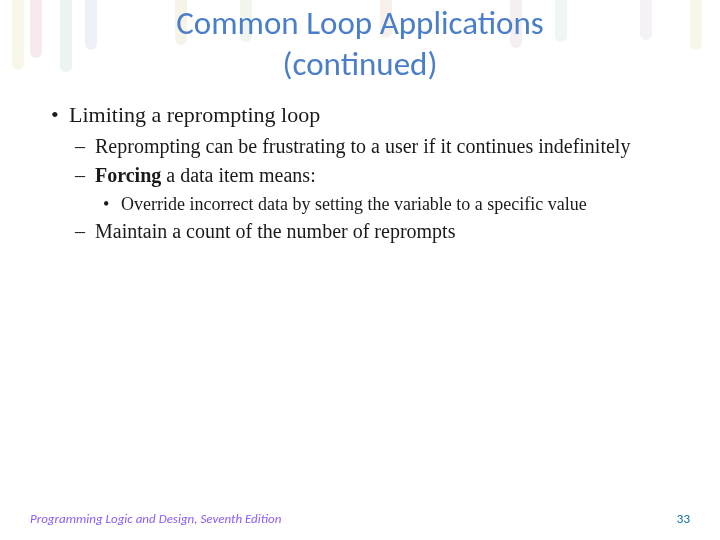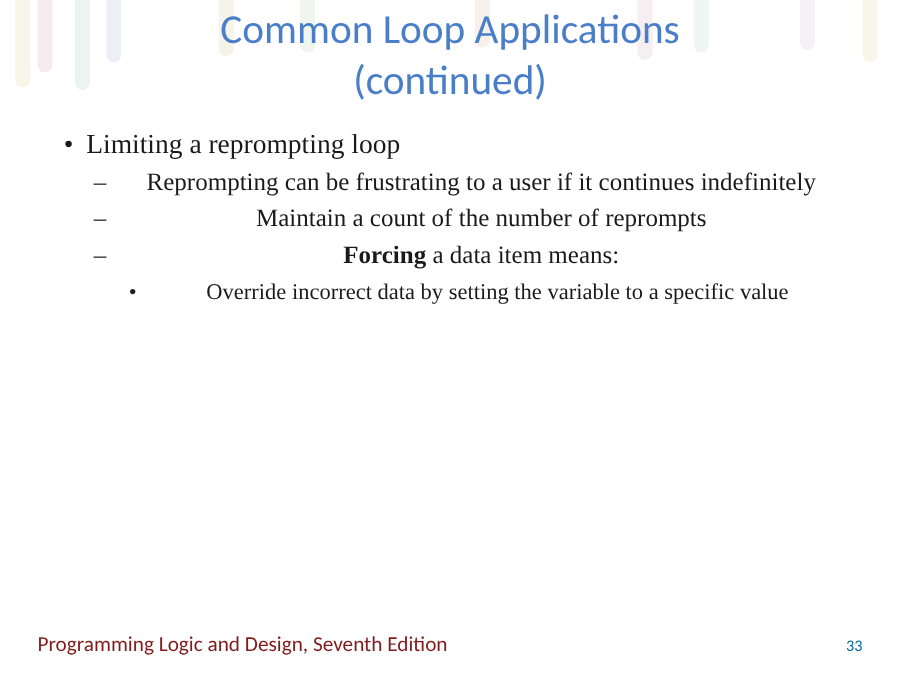--- a/index.html
+++ b/index.html
@@ -78,21 +78,20 @@
     .level2 {
       margin-top: 4px;
     }
     .level2 > li {
       position: relative;
       padding-left: 26px;
       font-size: 20px;
       color: #1a1a1a;
       line-height: 1.35;
       margin-bottom: 2px;
-      text-align: center;
     }
     .level2 > li::before {
       content: "–";
       position: absolute;
       left: 6px;
       top: 0;
       color: #1a1a1a;
     }
     .level3 {
       margin-top: 3px;
@@ -120,22 +119,23 @@
       bottom: 14px;
       left: 0;
       width: 100%;
       padding: 0 30px;
       display: flex;
       justify-content: space-between;
       align-items: baseline;
       font-family: Calibri, Arial, sans-serif;
     }
     .footer-text {
-      font-size: 17px;
-      color: #7f1d1d;
+      font-size: 13px;
+      font-style: italic;
+      color: #8b5cf6;
     }
     .page-number {
       font-size: 13px;
       color: #0369a1;
     }
   </style>
 </head>
 <body>
 
 <div class="bg-drips">
@@ -159,29 +159,29 @@
 
 <div class="content">
   <ul class="level1">
     <li>
       <span>Limiting a reprompting loop</span>
       <ul class="level2">
         <li>
           <span>Reprompting can be frustrating to a user if it continues indefinitely</span>
         </li>
         <li>
-          <span>Maintain a count of the number of reprompts</span>
-        </li>
-        <li>
           <span class="bold">Forcing</span><span> a data item means:</span>
           <ul class="level3">
             <li>
               <span>Override incorrect data by setting the variable to a specific value</span>
             </li>
           </ul>
+        </li>
+        <li>
+          <span>Maintain a count of the number of reprompts</span>
         </li>
       </ul>
     </li>
   </ul>
 </div>
 
 <div class="footer">
   <span class="footer-text">Programming Logic and Design, Seventh Edition</span>
   <span class="page-number">33</span>
 </div>

